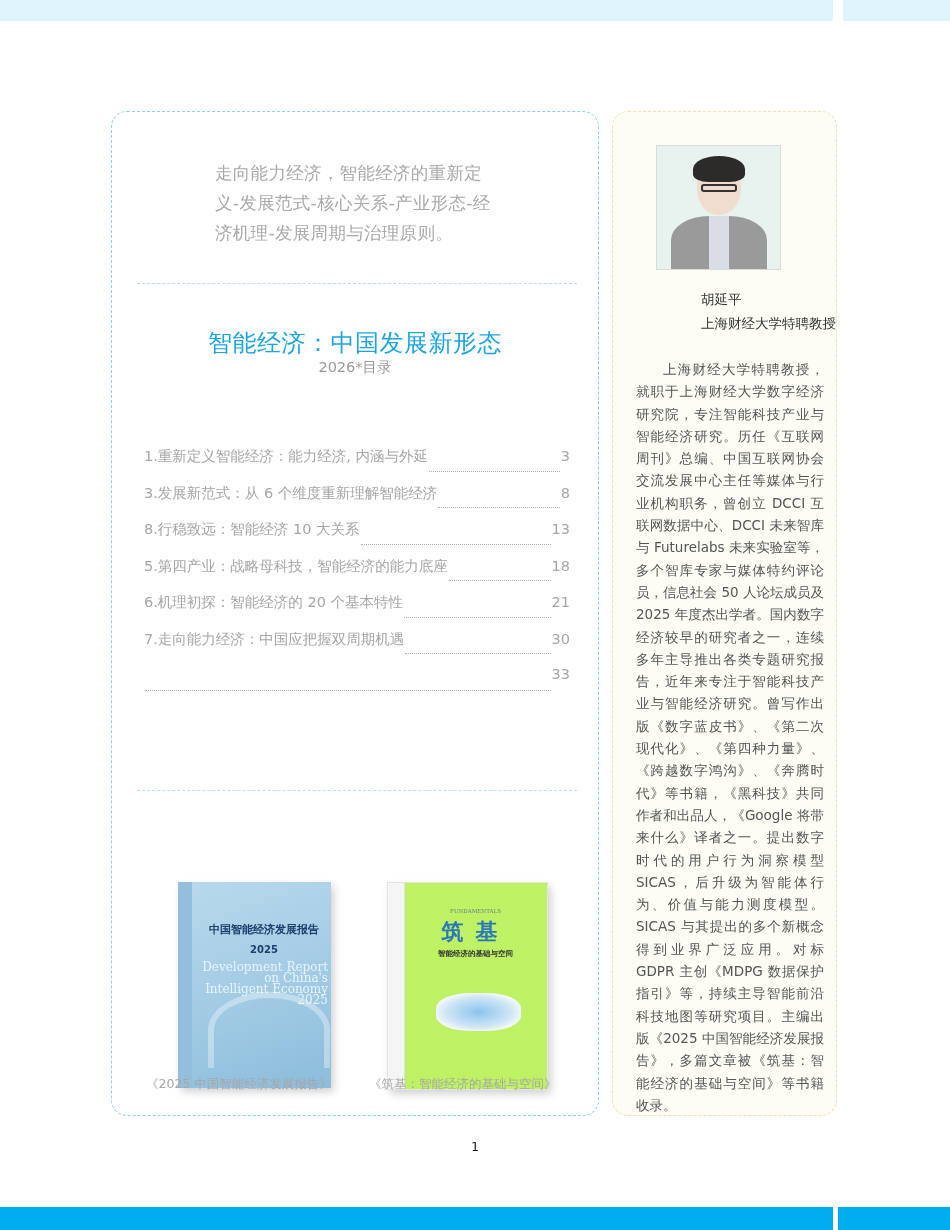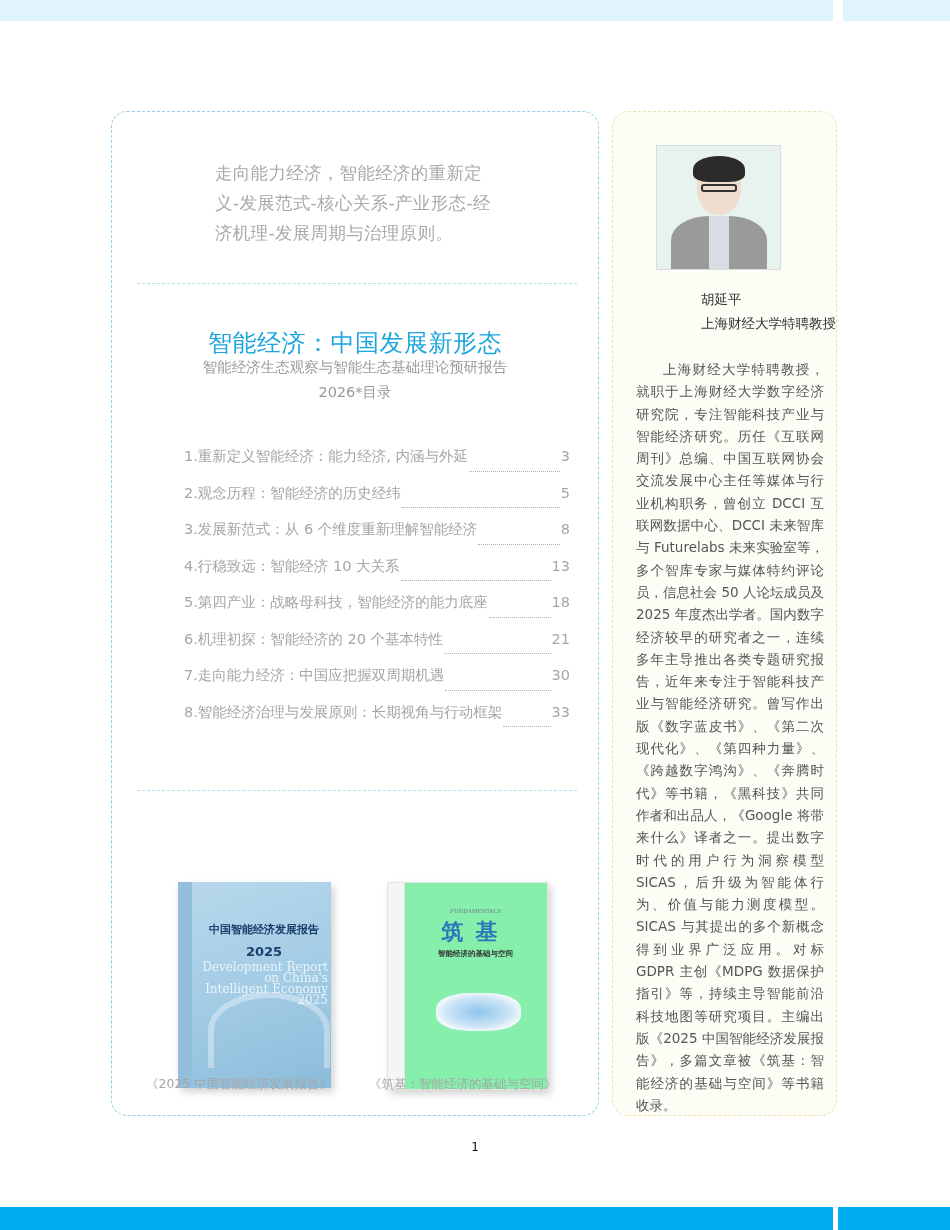--- a/index.html
+++ b/index.html
@@ -41,43 +41,43 @@
     .subtitle {
       position:absolute; left:111px; top:355px; width:488px; text-align:center;
       font-size:14.5px; color:#9a9a9a; line-height:25px;
     }
 
     .toc { position:absolute; left:144px; top:447px; width:426px; }
     .toc-item {
       display:flex; align-items:baseline; height:36.5px;
       font-size:14.5px; color:#a6a6a6; white-space:nowrap;
     }
-    .toc-item .t { flex:0 0 auto;margin-left:40px; }
+    .toc-item .t { flex:0 0 auto; }
     .toc-item .d {
       flex:1 1 auto; overflow:hidden; margin:0 1px;
       border-bottom:1px dotted #b0b0b0; height:0; align-self:center; transform:translateY(6px);
     }
     .toc-item .p { flex:0 0 auto; }
 
     .book {
       position:absolute; box-shadow: 3px 4px 8px rgba(0,0,0,0.18); margin-top: 36px;
     }
     .book1 {
       left:178px; top:846px; width:153px; height:206px;
       background:linear-gradient(160deg,#b9d9ec 0%,#9fc9e3 60%,#8bbcdb 100%);
     }
     .book1 .spine { position:absolute; left:0; top:0; width:14px; height:100%; background:#93bfdc; }
     .book1 .ttl { position:absolute; left:22px; top:40px; width:128px; text-align:center; font-family:"DejaVu Serif", serif; font-size:11px; font-weight:bold; color:#1b3f6e; }
-    .book1 .yr { position:absolute; left:22px; top:62px; width:128px; text-align:center; font-size:13px; font-weight:bold; color:#1b3f6e; }
+    .book1 .yr { position:absolute; left:22px; top:62px; width:128px; text-align:center; font-size:10px; font-weight:bold; color:#1b3f6e; }
     .book1 .en { position:absolute; left:22px; top:80px; width:128px; text-align:right; font-family:"DejaVu Serif", serif; font-size:12px; color:#e8f4fb; line-height:11px; }
     .book1 .arc { position:absolute; left:30px; bottom:20px; width:110px; height:70px; border-radius:50% 50% 0 0; border:6px solid rgba(255,255,255,0.35); border-bottom:none; }
 
     .book2 {
       left:387px; top:846px; width:159px; height:206px;
-      background:#86efac; border:1px solid #e4e4e4;
+      background:#bef264; border:1px solid #e4e4e4;
     }
     .book2 .spine { position:absolute; left:0; top:0; width:16px; height:100%; background:#f3f5f7; border-right:1px solid #e2e2e2; }
     .book2 .fund { position:absolute; left:20px; top:25px; width:135px; text-align:center; font-family:"DejaVu Serif", serif; font-size:5.5px; color:#6b7a8c; }
     .book2 .big { position:absolute; left:20px; top:34px; width:135px; text-align:center; font-family:"DejaVu Serif", serif; font-size:22px; font-weight:bold; color:#2a78b8; letter-spacing:12px; }
     .book2 .sub { position:absolute; left:20px; top:66px; width:135px; text-align:center; font-size:7.5px; font-weight:bold; color:#333; }
     .book2 .net { position:absolute; left:48px; top:110px; width:85px; height:38px; border-radius:40%; background:radial-gradient(ellipse at center,#8dc4ec 0%,#cfe6f6 55%,#ffffff 80%); }
 
     .caption {
       position:absolute; top:1076px; font-size:12.5px; color:#a6a6a6; white-space:nowrap;
     }
@@ -107,62 +107,55 @@
 <div class="top-band b"></div>
 
 <div class="left-panel"></div>
 <div class="right-panel"></div>
 
 <div class="intro">走向能力经济，智能经济的重新定义-发展范式-核心关系-产业形态-经济机理-发展周期与治理原则。</div>
 <div class="divider" style="top:283px;"></div>
 
 <div class="main-title">智能经济：中国发展新形态</div>
 <div class="subtitle">
-  <div>智能经济生态观察与智能生态基础理论预研报告</div>
   <div>2026*目录</div>
 </div>
 
 <div class="toc">
   <div class="toc-item">
       <span class="t">1.重新定义智能经济：能力经济, 内涵与外延</span>
       <span class="d"></span>
       <span class="p">3</span>
     </div>
   <div class="toc-item">
-      <span class="t">2.观念历程：智能经济的历史经纬</span>
-      <span class="d"></span>
-      <span class="p">5</span>
-    </div>
-  <div class="toc-item">
       <span class="t">3.发展新范式：从 6 个维度重新理解智能经济</span>
       <span class="d"></span>
       <span class="p">8</span>
     </div>
   <div class="toc-item">
-      <span class="t">4.行稳致远：智能经济 10 大关系</span>
+      <span class="t">8.行稳致远：智能经济 10 大关系</span>
       <span class="d"></span>
       <span class="p">13</span>
     </div>
   <div class="toc-item">
       <span class="t">5.第四产业：战略母科技，智能经济的能力底座</span>
       <span class="d"></span>
       <span class="p">18</span>
     </div>
   <div class="toc-item">
       <span class="t">6.机理初探：智能经济的 20 个基本特性</span>
       <span class="d"></span>
       <span class="p">21</span>
     </div>
   <div class="toc-item">
       <span class="t">7.走向能力经济：中国应把握双周期机遇</span>
       <span class="d"></span>
       <span class="p">30</span>
     </div>
   <div class="toc-item">
-      <span class="t">8.智能经济治理与发展原则：长期视角与行动框架</span>
       <span class="d"></span>
       <span class="p">33</span>
     </div>
 </div>
 
 <div class="divider" style="top:790px;"></div>
 
 <div class="book book1">
   <div class="spine"></div>
   <div class="ttl">中国智能经济发展报告</div>

